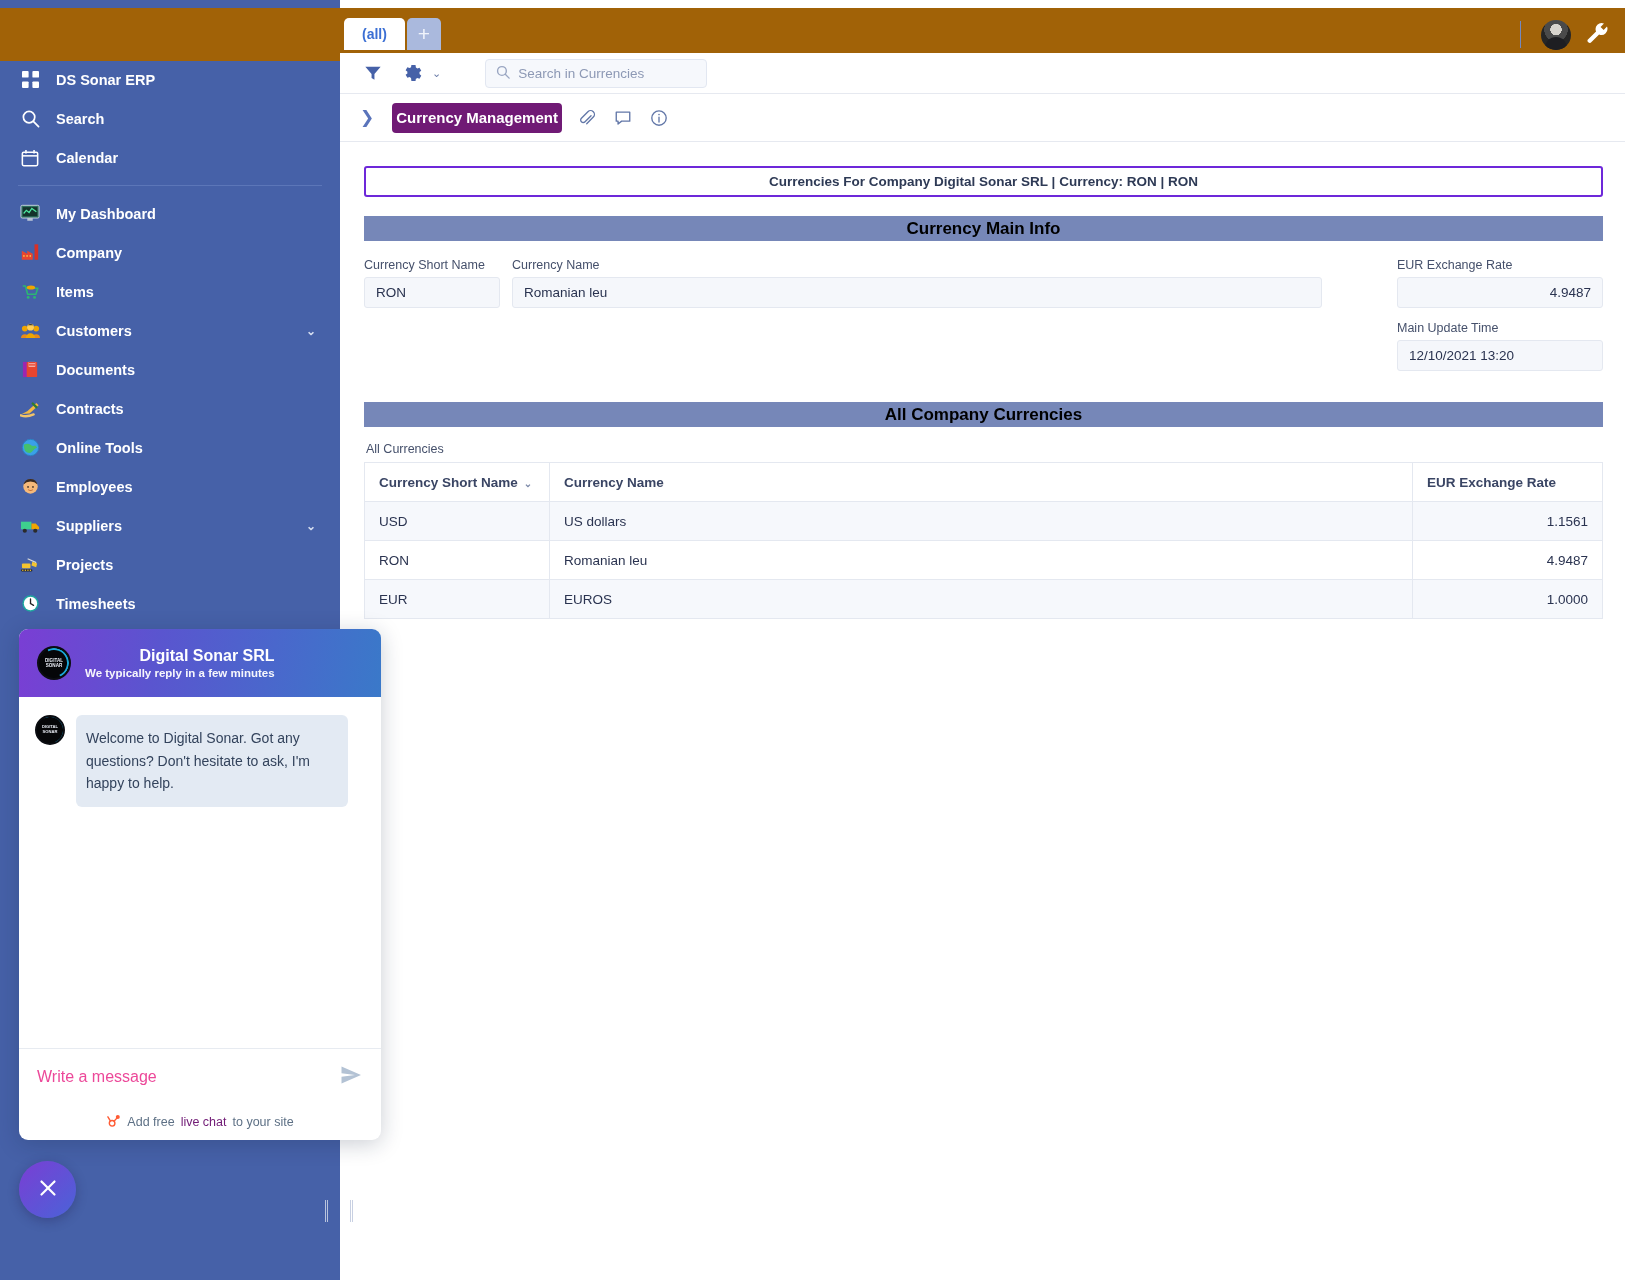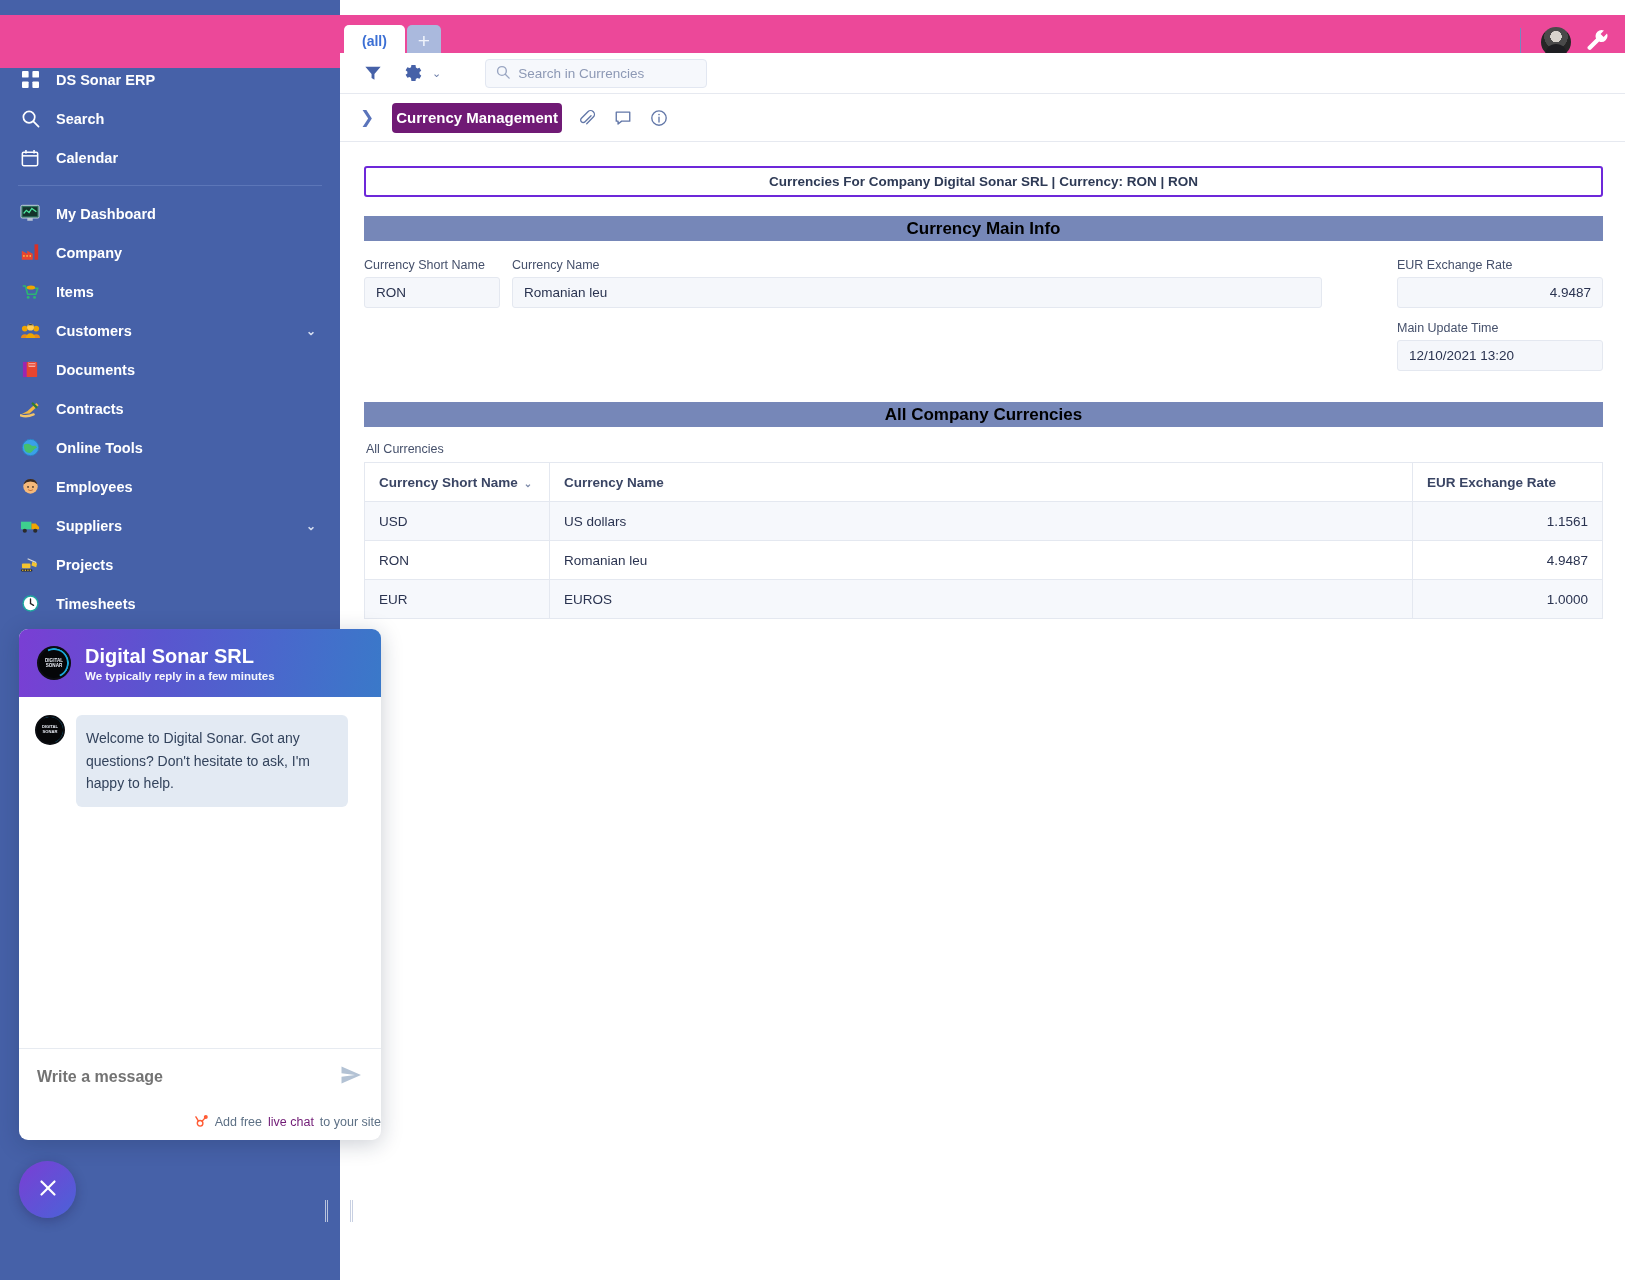--- a/index.html
+++ b/index.html
@@ -6,22 +6,22 @@
   html, body {
     width: 1625px; height: 1280px;
     font-family: "Liberation Sans", sans-serif;
     background: #ffffff;
     overflow: hidden;
   }
   body { position: relative; }
 
   
   .topbar {
-    position: absolute; top: 15px; left: 0; width: 1625px; height: 53px;
-    background: #ec4899;
+    position: absolute; top: 8px; left: 0; width: 1625px; height: 53px;
+    background: #a16207;
     display: flex; align-items: center;
   }
   .tabstrip { position: absolute; left: 344px; top: 10px; display: flex; align-items: flex-end; gap: 2px; }
   .tab-all {
     background: #ffffff; color: #3b6fd4; font-size: 14px; font-weight: bold;
     border-radius: 5px 5px 0 0; padding: 0 18px; height: 32px;
     display: flex; align-items: center; justify-content: center;
   }
   .tab-plus {
     background: #aab9dd; color: #f0f3fb; font-size: 21px; font-weight: 300;
@@ -147,36 +147,36 @@
     width: 34px; height: 34px; border-radius: 50%; background: #050608;
     display:flex; align-items:center; justify-content:center; flex: 0 0 34px;
     border: 2px solid #0b0d12; position: relative; overflow: hidden;
   }
   .logo-circle::before {
     content:""; position:absolute; width:26px; height:26px; border-radius:50%;
     border: 2px solid #1aa7d8; border-bottom-color: transparent; border-left-color: transparent;
     transform: rotate(20deg);
   }
   .logo-circle .lt { font-size: 4.6px; color: #e9edf5; font-weight: bold; line-height: 1.15; text-align:center; z-index:2; }
-  .chat-head .ch-name { font-size: 20px; font-weight: bold; line-height: 1.1; }
+  .chat-head .ch-name { font-size: 16px; font-weight: bold; line-height: 1.1; text-align: right; }
   .chat-head .ch-sub { font-size: 11.5px; font-weight: bold; opacity: .95; margin-top: 3px; }
   .chat-body { flex: 1; background: #fff; padding: 18px 16px 0 16px; }
   .msg-row { display: flex; gap: 11px; align-items: flex-start; }
   .bubble {
     background: #e3eaf3; border-radius: 6px; padding: 12px 10px;
     font-size: 14px; line-height: 1.62; color: #33435c; max-width: 272px;
   }
   .chat-input {
     border-top: 1px solid #e7ebf1; height: 56px; display:flex; align-items:center;
     padding: 0 18px; justify-content: space-between;
   }
-  .chat-input .ph { color: #737373; font-size: 16px; font-weight: bold; }
+  .chat-input .ph { color: #ec4899; font-size: 16px; }
   .send-ic { color: #b3c2d4; }
   .chat-foot {
-    height: 36px; display:flex; align-items:center; justify-content:flex-end; gap: 6px;
+    height: 36px; display:flex; align-items:center; justify-content:center; gap: 6px;
     font-size: 12.5px; color: #5d7085; 
   }
   .chat-foot .lk { color: #701a75; }
   .sprout { color:#ff5c35; font-size: 13px; }
 
   .chat-fab {
     position: absolute; left: 19px; top: 1161px; width: 57px; height: 57px;
     border-radius: 50%; background: linear-gradient(135deg,#7a3ed4 0%, #4a63d8 100%);
     display:flex; align-items:center; justify-content:center; color:#fff;
     box-shadow: 0 3px 12px rgba(30,20,70,.3);

